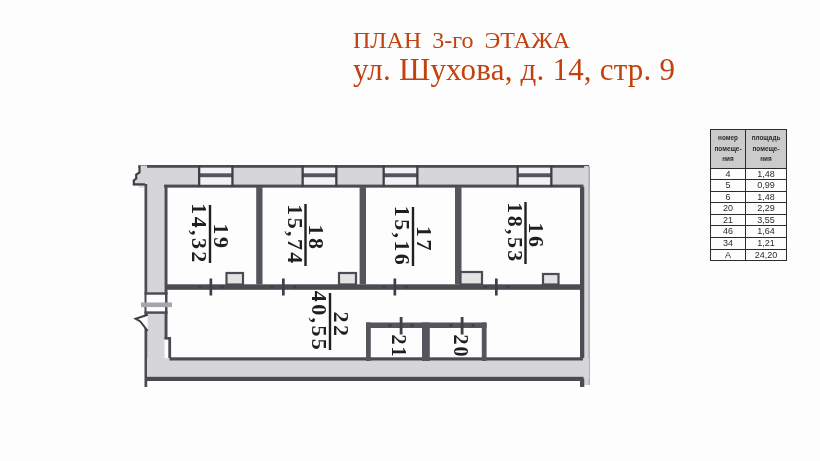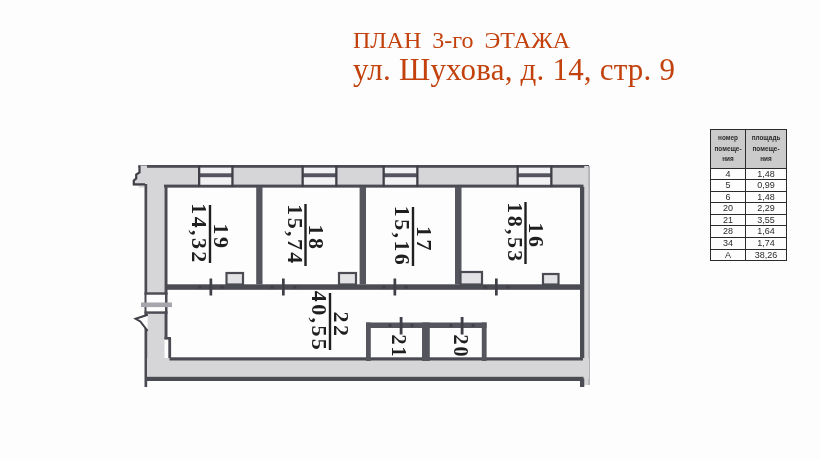--- a/index.html
+++ b/index.html
@@ -198,26 +198,26 @@
         </tr>
     <tr>
           <td class="c1">20</td>
           <td class="c2">2,29</td>
         </tr>
     <tr>
           <td class="c1">21</td>
           <td class="c2">3,55</td>
         </tr>
     <tr>
-          <td class="c1">28</td>
+          <td class="c1">46</td>
           <td class="c2">1,64</td>
         </tr>
     <tr>
           <td class="c1">34</td>
-          <td class="c2">1,74</td>
+          <td class="c2">1,21</td>
         </tr>
     <tr>
           <td class="c1">А</td>
-          <td class="c2">38,26</td>
+          <td class="c2">24,20</td>
         </tr>
   </tbody>
     </table>
 </div>
 
 </body></html>

